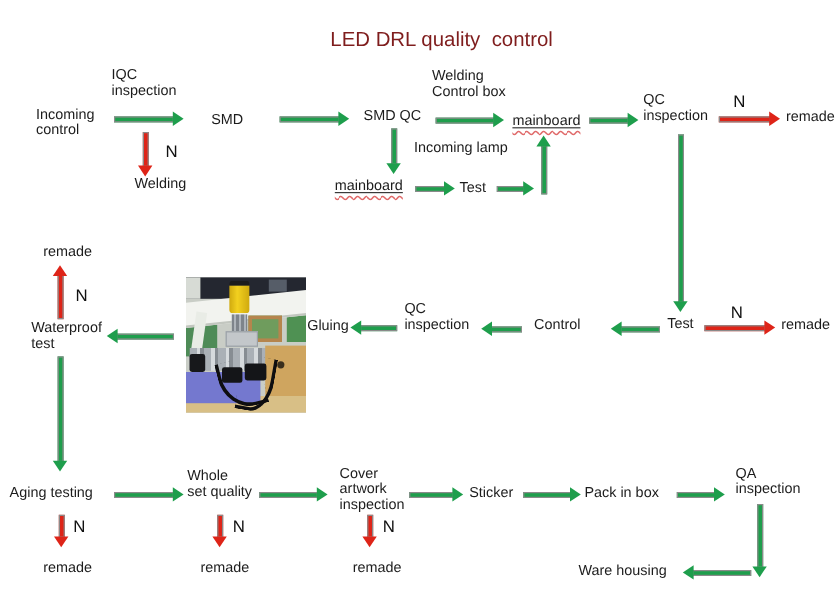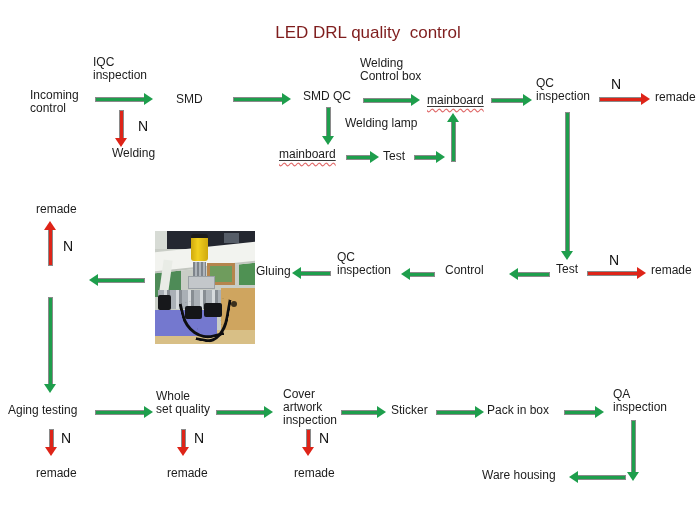--- a/index.html
+++ b/index.html
@@ -91,25 +91,27 @@
 inspection</div>
   <div class="lbl" style="left:112px;top:147px">Welding</div>
   <div class="lbl" style="left:176px;top:93px">SMD</div>
   <div class="lbl" style="left:303px;top:90px">SMD QC</div>
   <div class="lbl" style="left:360px;top:57px">Welding
 Control box</div>
   <div class="lbl mbwavy" style="left:427px;top:94px"><span class="mbline">mainboard</span></div>
   <div class="lbl" style="left:536px;top:77px">QC
 inspection</div>
   <div class="lbl" style="left:655px;top:91px">remade</div>
-  <div class="lbl" style="left:345px;top:117px">Welding lamp</div>
+  <div class="lbl" style="left:345px;top:117px">Incoming lamp</div>
   <div class="lbl mbwavy" style="left:279px;top:148px"><span class="mbline">mainboard</span></div>
   <div class="lbl" style="left:383px;top:150px">Test</div>
 
   <div class="lbl" style="left:36px;top:203px">remade</div>
+  <div class="lbl" style="left:26px;top:267px">Waterproof
+test</div>
   <div class="lbl" style="left:256px;top:265px">Gluing</div>
   <div class="lbl" style="left:337px;top:251px">QC
 inspection</div>
   <div class="lbl" style="left:445px;top:264px">Control</div>
   <div class="lbl" style="left:556px;top:263px">Test</div>
   <div class="lbl" style="left:651px;top:264px">remade</div>
 
   <div class="lbl" style="left:8px;top:404px">Aging testing</div>
   <div class="lbl" style="left:156px;top:390px">Whole
 set quality</div>

